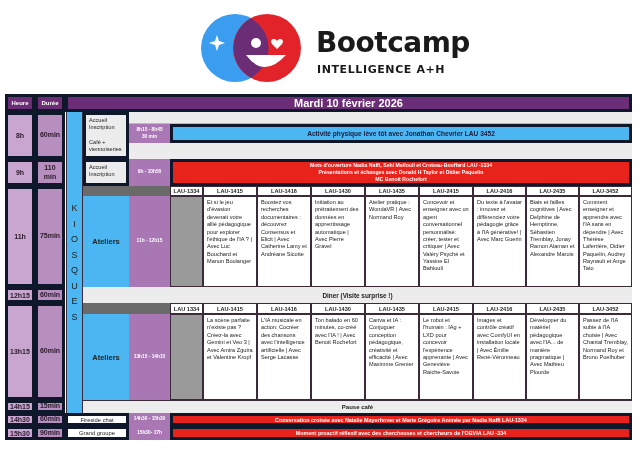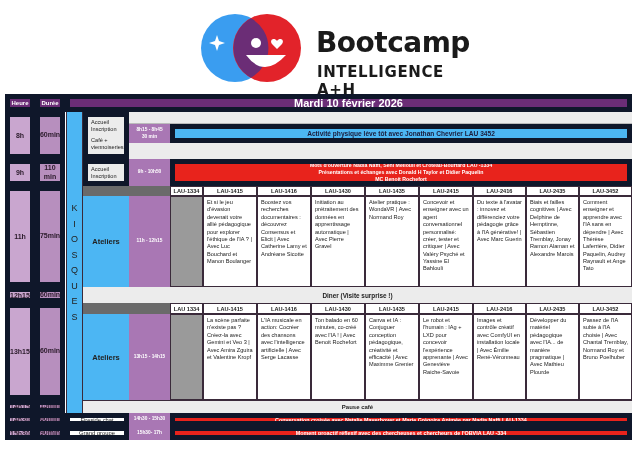--- a/index.html
+++ b/index.html
@@ -2,25 +2,25 @@
 <html><head>
 <meta charset="utf-8">
 <style>
   * { box-sizing: border-box; margin: 0; padding: 0; }
   html, body { width: 640px; height: 449px; background: #ffffff; overflow: hidden; }
   body { font-family: "Liberation Sans", sans-serif; color: #222; position: relative; }
 
   .logo { position: absolute; left: 200px; top: 13px; width: 270px; height: 70px; }
   .logo svg { position: absolute; left: 0; top: 0; }
   .logo .title { position: absolute; left: 116px; top: 13px; font-family: "DejaVu Sans", sans-serif; font-weight: bold; font-size: 28px; color: #1a1a1a; letter-spacing: -0.5px; }
-  .logo .subtitle { position: absolute; left: 117px; top: 50px; font-family: "DejaVu Sans", sans-serif; font-weight: bold; font-size: 15px; color: #1a1a1a; letter-spacing: 0.6px; }
+  .logo .subtitle { position: absolute; left: 117px; top: 50px; font-family: "DejaVu Sans", sans-serif; font-weight: bold; font-size: 11px; color: #1a1a1a; letter-spacing: 0.6px; }
 
   .grid { position: absolute; left: 5px; top: 94px; width: 627px; height: 346px; }
   .abs { position: absolute; display: flex; align-items: center; justify-content: center; text-align: center; overflow: hidden; }
-  .b { border: 5px solid #0f172a; }
+  .b { border: 3px solid #0f172a; }
 
   .hdr { background: #6b2d76; color: #fff; font-weight: bold; font-size: 6px; }
   .hour { background: #c9a6cf; font-weight: bold; font-size: 7px; color: #2a1a2a; }
   .dur { background: #b78fbe; font-weight: bold; font-size: 7px; color: #2a1a2a; line-height: 1.15; }
   .kiosk { background: #4cb6f3; flex-direction: column; justify-content: flex-start; padding-top: 16px; }
   .kiosk span { font-size: 9px; color: #222; display: block; line-height: 15.5px; }
   .lbl { background: #ececec; font-size: 5.6px; color: #222; justify-content: flex-start; align-items: flex-start; text-align: left; padding: 2px 3px; line-height: 1.25; }
   .time { background: #a977b4; color: #fff; font-size: 4.8px; font-weight: bold; line-height: 1.3; }
   .gray { background: #ececec; }
   .blue { background: #4cb6f3; }

